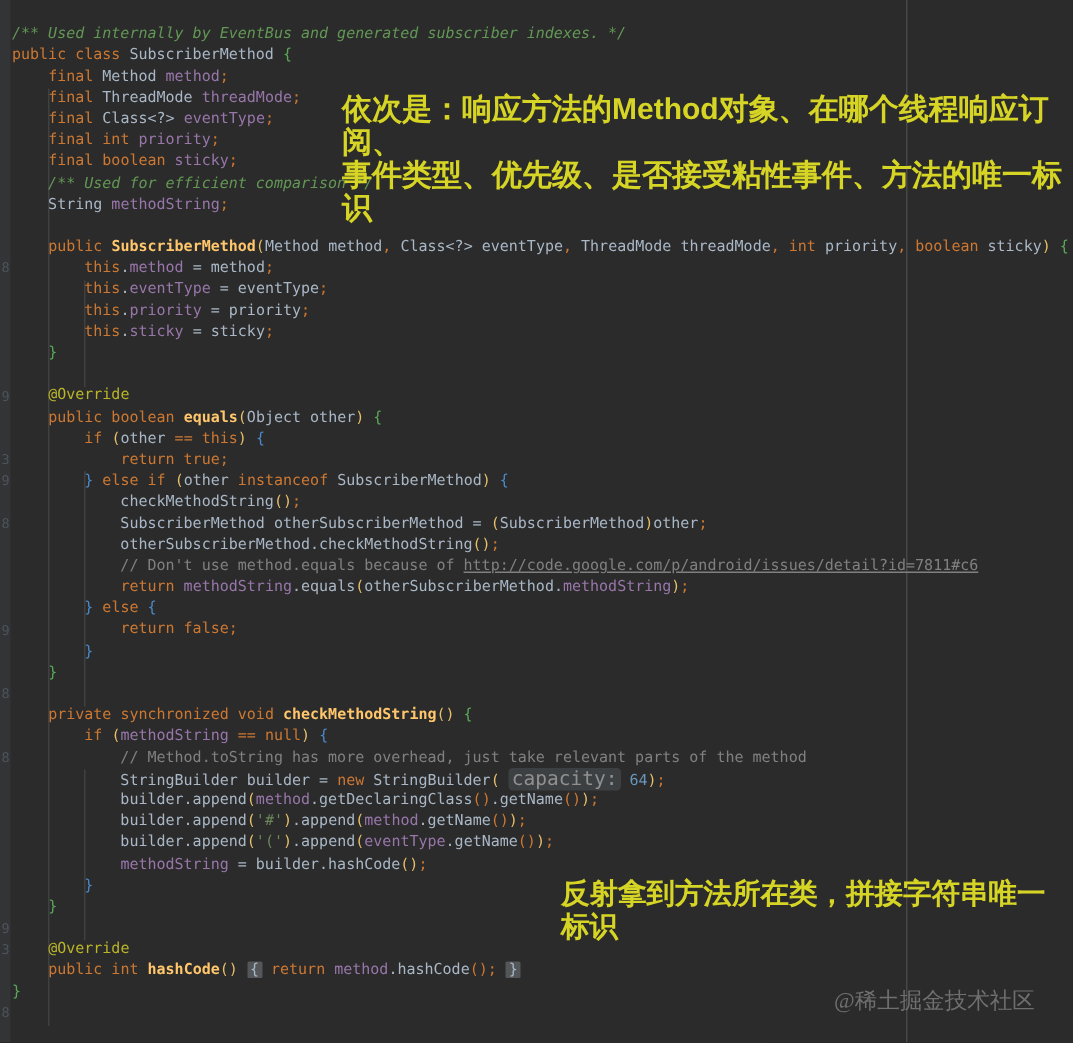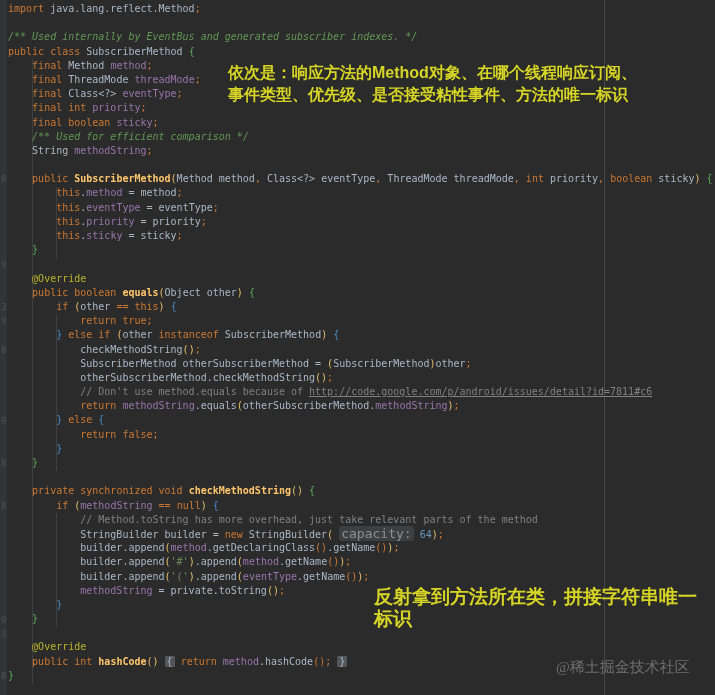--- a/index.html
+++ b/index.html
@@ -24,21 +24,21 @@
   .s-num{color:var(--num);}
   .s-pg{color:var(--pg);}
   .s-po{color:var(--po);}
   .s-gr{color:var(--gr);}
   .s-bb{color:var(--bb);}
   .s-hint{color:var(--hintFg);background:var(--hintBg);border-radius:3px;font-size:13px;padding:0 2px;}
   .s-hl{color:var(--fg);background:var(--braceHl);padding:0 2px;border-radius:1px;}
   .callout{position:absolute;z-index:5;color:var(--callout);
            font-family:"Liberation Sans","DejaVu Sans",sans-serif;font-weight:bold;}
   .callout span{display:block;}
-  .callout-top{left:228px;top:62px;font-size:16px;line-height:22px;}
+  .callout-top{left:228px;top:62px;font-size:20px;line-height:22px;}
   .callout-bottom{left:374px;top:586px;font-size:19px;line-height:22px;}
   .watermark{position:absolute;left:556px;top:658px;z-index:5;color:var(--watermark);
              font-family:Liberation Serif, serif;font-size:15px;}
 </style>
 </head>
 <body>
 
 <div class="screen">
   <div class="gutter">
       <span style="top: 175.4px;">8</span>
@@ -54,21 +54,20 @@
       <span style="top: 672.4px;">8</span>
     </div>
   <div class="guides">
       <div class="guide" style="left: 32px; top: 58.8px; height: 624.8px;"></div>
       <div class="guide" style="left: 56px; top: 186.6px; height: 71px;"></div>
       <div class="guide" style="left: 56px; top: 314.4px; height: 156.2px;"></div>
       <div class="guide" style="left: 56px; top: 513.2px; height: 113.6px;"></div>
     </div>
   <div class="margin-line"></div>
   <div class="code">
-      <div class="line"><span class="s-kw">import</span><span class="s-fg"> java.lang.reflect.Method</span><span class="s-kw">;</span></div>
       <div class="line">&nbsp;</div>
       <div class="line"><span class="s-jd">/** Used internally by EventBus and generated subscriber indexes. */</span></div>
       <div class="line"><span class="s-kw">public class</span><span class="s-fg"> SubscriberMethod </span><span class="s-gr">{</span></div>
       <div class="line"><span class="s-fg">    </span><span class="s-kw">final</span><span class="s-fg"> Method </span><span class="s-fld">method</span><span class="s-kw">;</span></div>
       <div class="line"><span class="s-fg">    </span><span class="s-kw">final</span><span class="s-fg"> ThreadMode </span><span class="s-fld">threadMode</span><span class="s-kw">;</span></div>
       <div class="line"><span class="s-fg">    </span><span class="s-kw">final</span><span class="s-fg"> Class&lt;?&gt; </span><span class="s-fld">eventType</span><span class="s-kw">;</span></div>
       <div class="line"><span class="s-fg">    </span><span class="s-kw">final int</span><span class="s-fg"> </span><span class="s-fld">priority</span><span class="s-kw">;</span></div>
       <div class="line"><span class="s-fg">    </span><span class="s-kw">final boolean</span><span class="s-fg"> </span><span class="s-fld">sticky</span><span class="s-kw">;</span></div>
       <div class="line"><span class="s-jd">    /** Used for efficient comparison */</span></div>
       <div class="line"><span class="s-fg">    String </span><span class="s-fld">methodString</span><span class="s-kw">;</span></div>
@@ -95,21 +94,21 @@
       <div class="line"><span class="s-fg">        </span><span class="s-bb">}</span></div>
       <div class="line"><span class="s-fg">    </span><span class="s-gr">}</span></div>
       <div class="line">&nbsp;</div>
       <div class="line"><span class="s-fg">    </span><span class="s-kw">private synchronized void</span><span class="s-fg"> </span><span class="s-md">checkMethodString</span><span class="s-pg">()</span><span class="s-fg"> </span><span class="s-gr">{</span></div>
       <div class="line"><span class="s-fg">        </span><span class="s-kw">if</span><span class="s-fg"> </span><span class="s-pg">(</span><span class="s-fld">methodString</span><span class="s-fg"> </span><span class="s-kw">==</span><span class="s-fg"> </span><span class="s-kw">null</span><span class="s-pg">)</span><span class="s-fg"> </span><span class="s-bb">{</span></div>
       <div class="line"><span class="s-cm">            // Method.toString has more overhead, just take relevant parts of the method</span></div>
       <div class="line"><span class="s-fg">            StringBuilder builder = </span><span class="s-kw">new</span><span class="s-fg"> StringBuilder</span><span class="s-pg">(</span><span class="s-fg"> </span><span class="s-hint">capacity:</span><span class="s-fg"> </span><span class="s-num">64</span><span class="s-pg">)</span><span class="s-kw">;</span></div>
       <div class="line"><span class="s-fg">            builder.append</span><span class="s-pg">(</span><span class="s-fld">method</span><span class="s-fg">.getDeclaringClass</span><span class="s-po">()</span><span class="s-fg">.getName</span><span class="s-po">()</span><span class="s-pg">)</span><span class="s-kw">;</span></div>
       <div class="line"><span class="s-fg">            builder.append</span><span class="s-pg">(</span><span class="s-st">'#'</span><span class="s-pg">)</span><span class="s-fg">.append</span><span class="s-pg">(</span><span class="s-fld">method</span><span class="s-fg">.getName</span><span class="s-po">()</span><span class="s-pg">)</span><span class="s-kw">;</span></div>
       <div class="line"><span class="s-fg">            builder.append</span><span class="s-pg">(</span><span class="s-st">'('</span><span class="s-pg">)</span><span class="s-fg">.append</span><span class="s-pg">(</span><span class="s-fld">eventType</span><span class="s-fg">.getName</span><span class="s-po">()</span><span class="s-pg">)</span><span class="s-kw">;</span></div>
-      <div class="line"><span class="s-fg">            </span><span class="s-fld">methodString</span><span class="s-fg"> = private.toString</span><span class="s-pg">()</span><span class="s-kw">;</span></div>
+      <div class="line"><span class="s-fg">            </span><span class="s-fld">methodString</span><span class="s-fg"> = builder.hashCode</span><span class="s-pg">()</span><span class="s-kw">;</span></div>
       <div class="line"><span class="s-fg">        </span><span class="s-bb">}</span></div>
       <div class="line"><span class="s-fg">    </span><span class="s-gr">}</span></div>
       <div class="line">&nbsp;</div>
       <div class="line"><span class="s-fg">    </span><span class="s-an">@Override</span></div>
       <div class="line"><span class="s-fg">    </span><span class="s-kw">public int</span><span class="s-fg"> </span><span class="s-md">hashCode</span><span class="s-pg">()</span><span class="s-fg"> </span><span class="s-hl">{</span><span class="s-fg"> </span><span class="s-kw">return</span><span class="s-fg"> </span><span class="s-fld">method</span><span class="s-fg">.hashCode</span><span class="s-po">()</span><span class="s-kw">;</span><span class="s-fg"> </span><span class="s-hl">}</span></div>
       <div class="line"><span class="s-gr">}</span></div>
     </div>
 
   <div class="callout callout-top">
     <span>依次是：响应方法的Method对象、在哪个线程响应订阅、</span>

